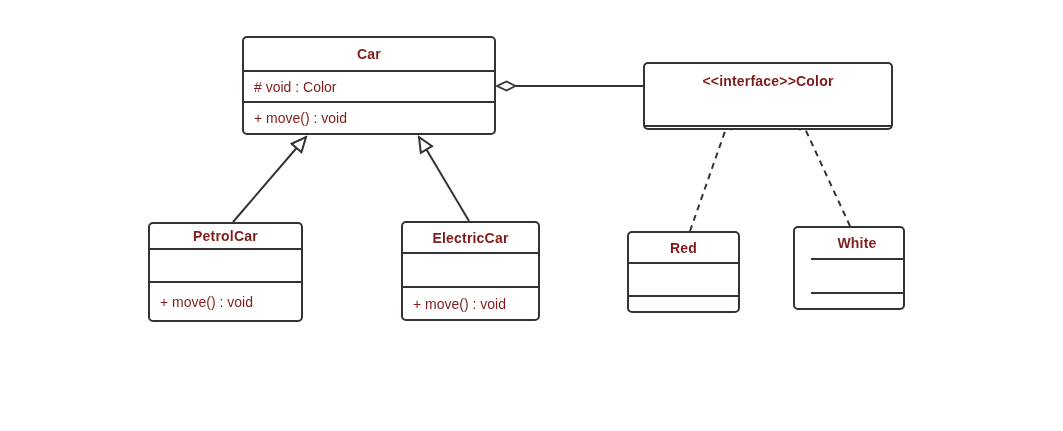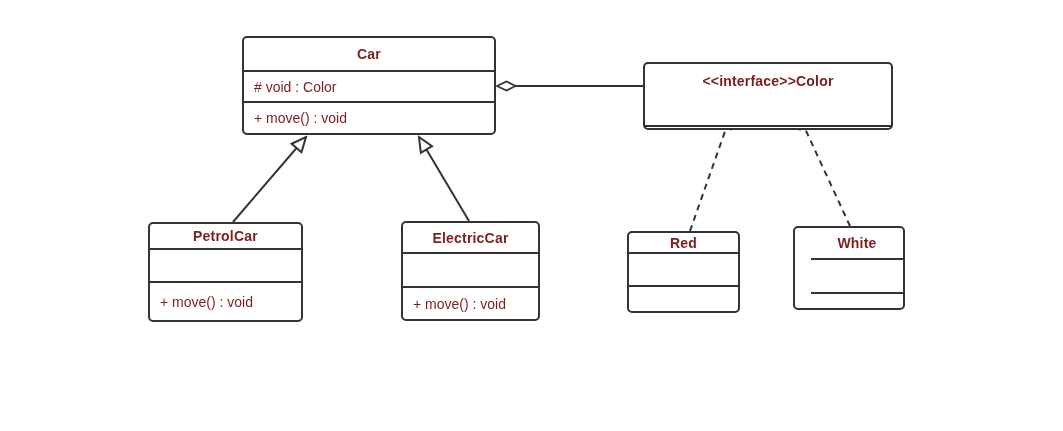--- a/index.html
+++ b/index.html
@@ -63,21 +63,21 @@
   .box-petrolcar .t { height: 24px; border-radius: 12px; }
   .box-petrolcar .a { height: 33px; }
   .box-petrolcar .m { flex: 1; }
 
   .box-electriccar    { left: 401px; top: 221px; width: 139px; height: 100px; justify-content: center; }
   .box-electriccar .t { height: 29px; }
   .box-electriccar .a { height: 34px; }
   .box-electriccar .m { flex: 1; }
 
   .box-red          { left: 627px; top: 231px; width: 113px; height: 82px; }
-  .box-red .t       { height: 19px; }
+  .box-red .t       { height: 29px; }
   .box-red .a       { height: 33px; }
   .box-red .m       { flex: 1; }
 
   .box-white        { left: 793px; top: 226px; width: 112px; height: 84px; padding-left: 16px; }
   .box-white .t     { height: 30px; }
   .box-white .a     { height: 34px; }
   .box-white .m     { flex: 1; }
 </style>
 </head>
 <body>

